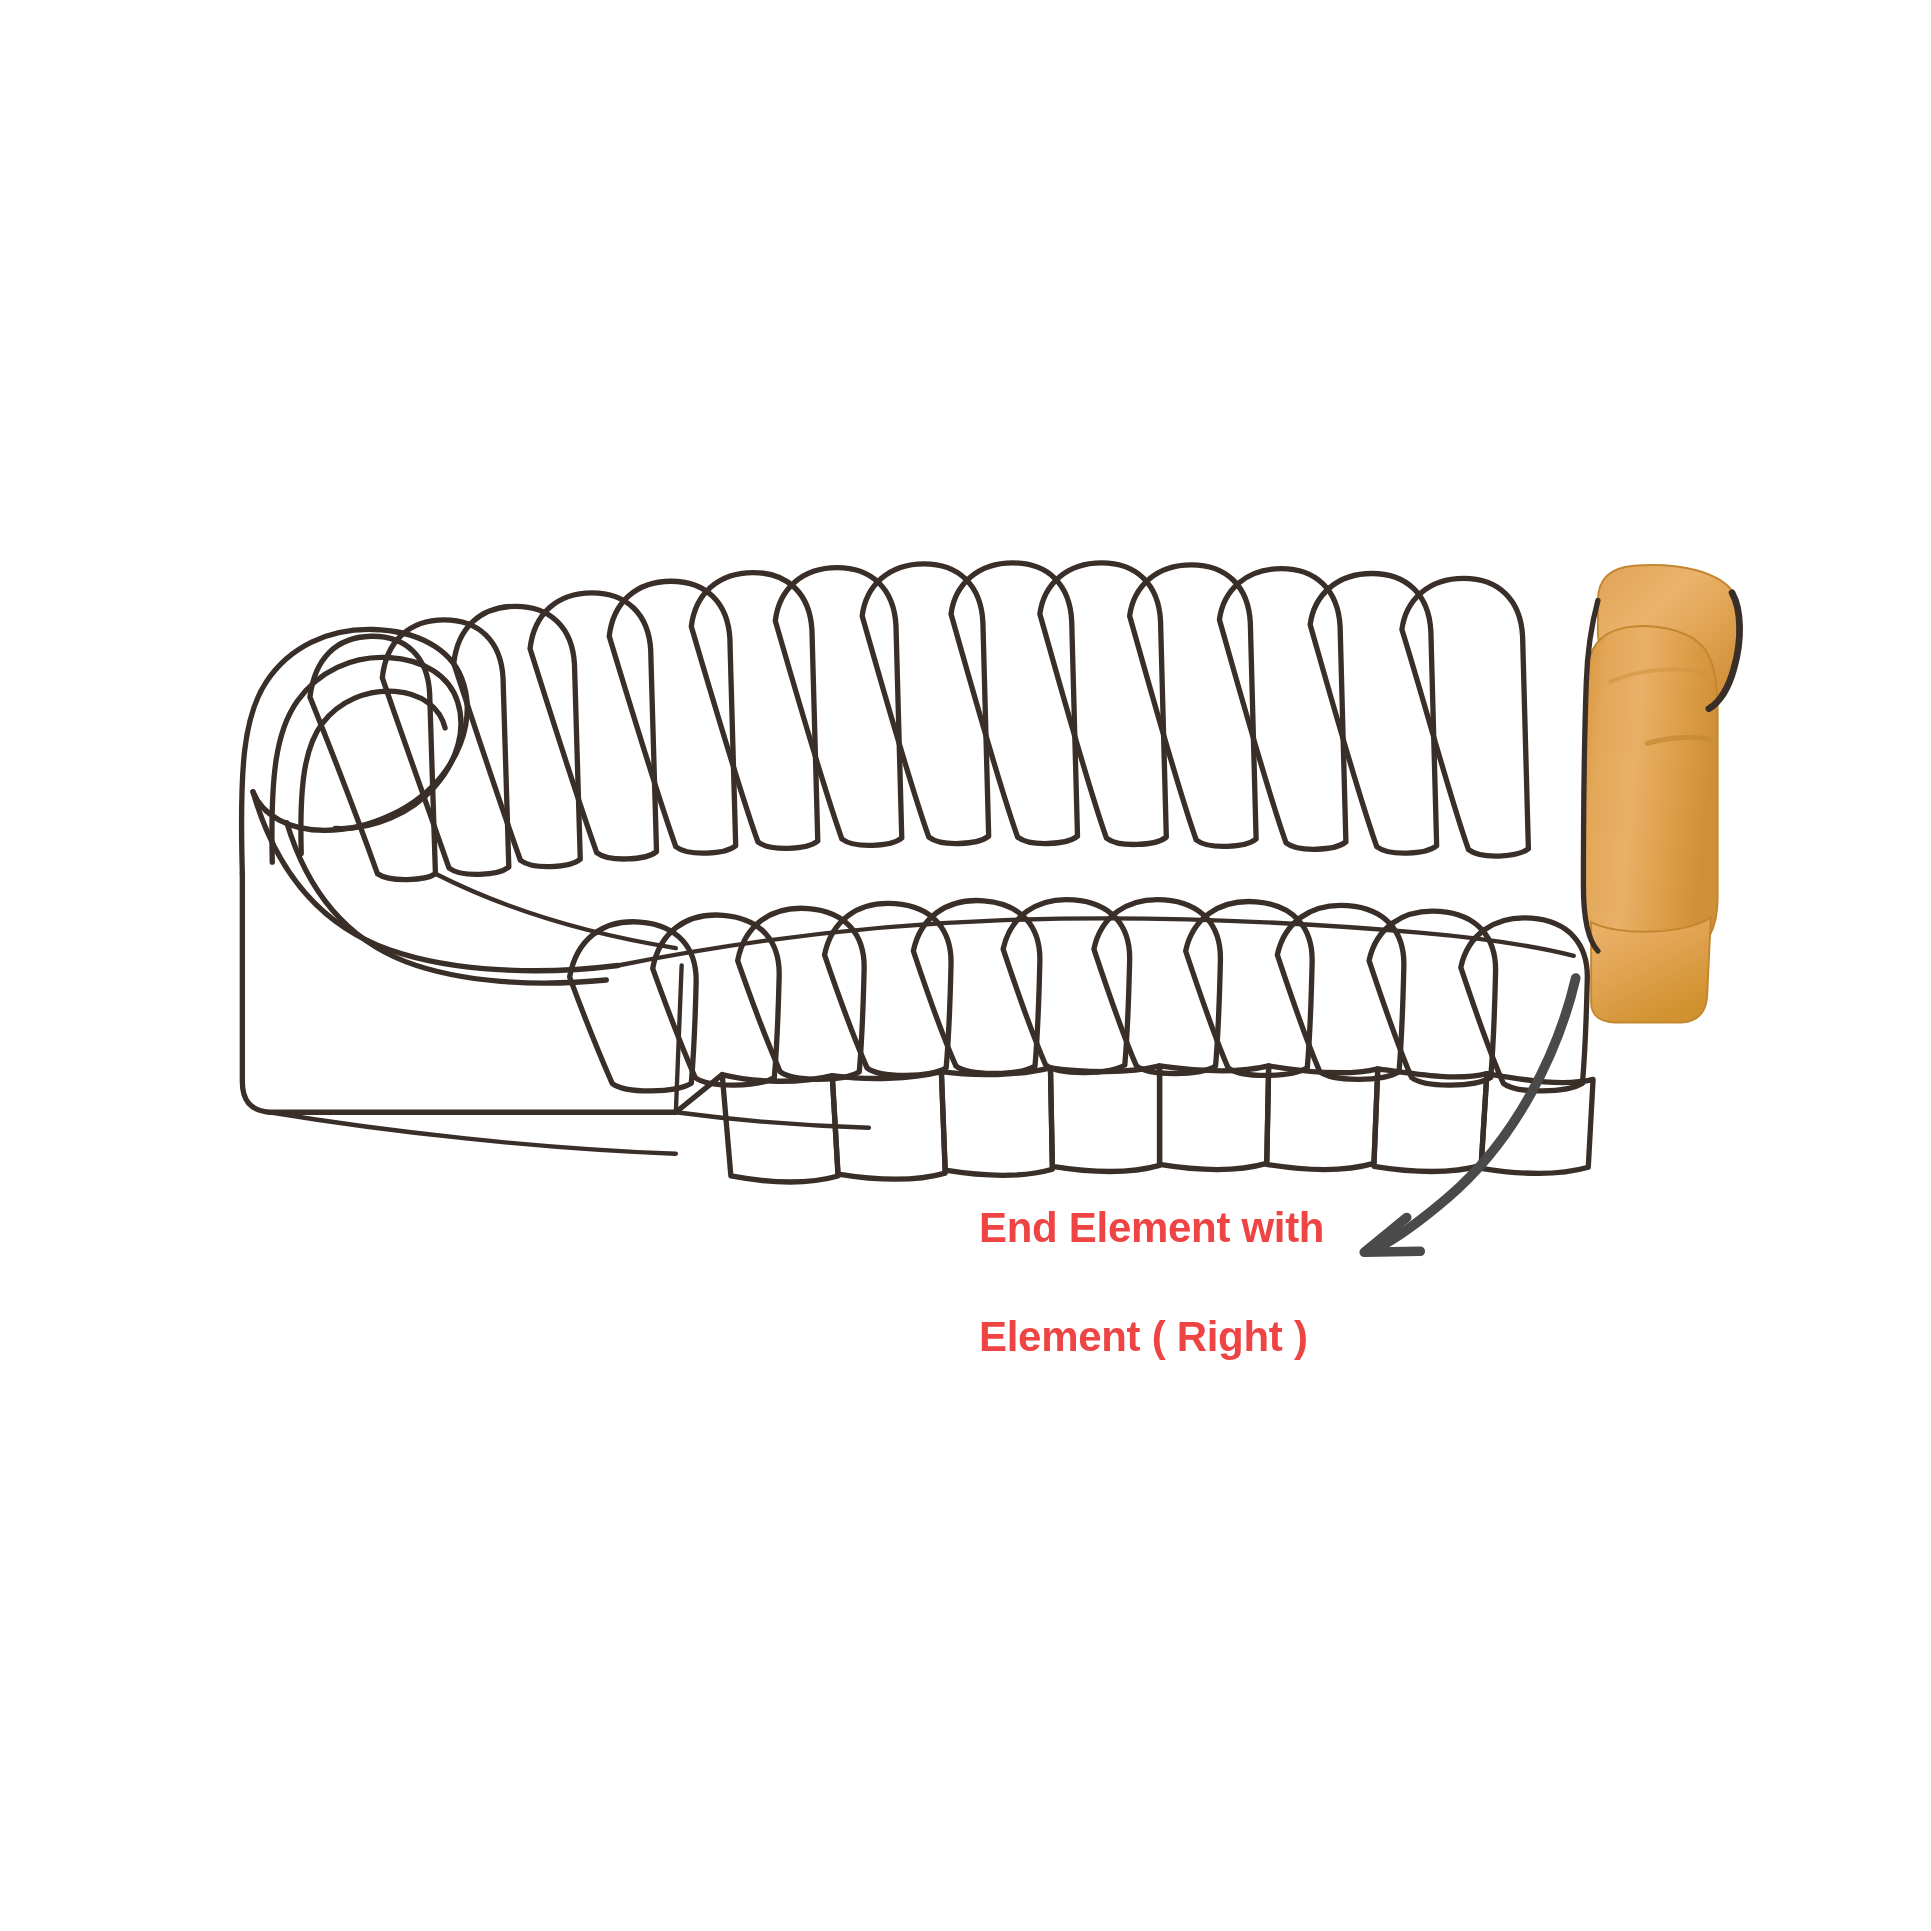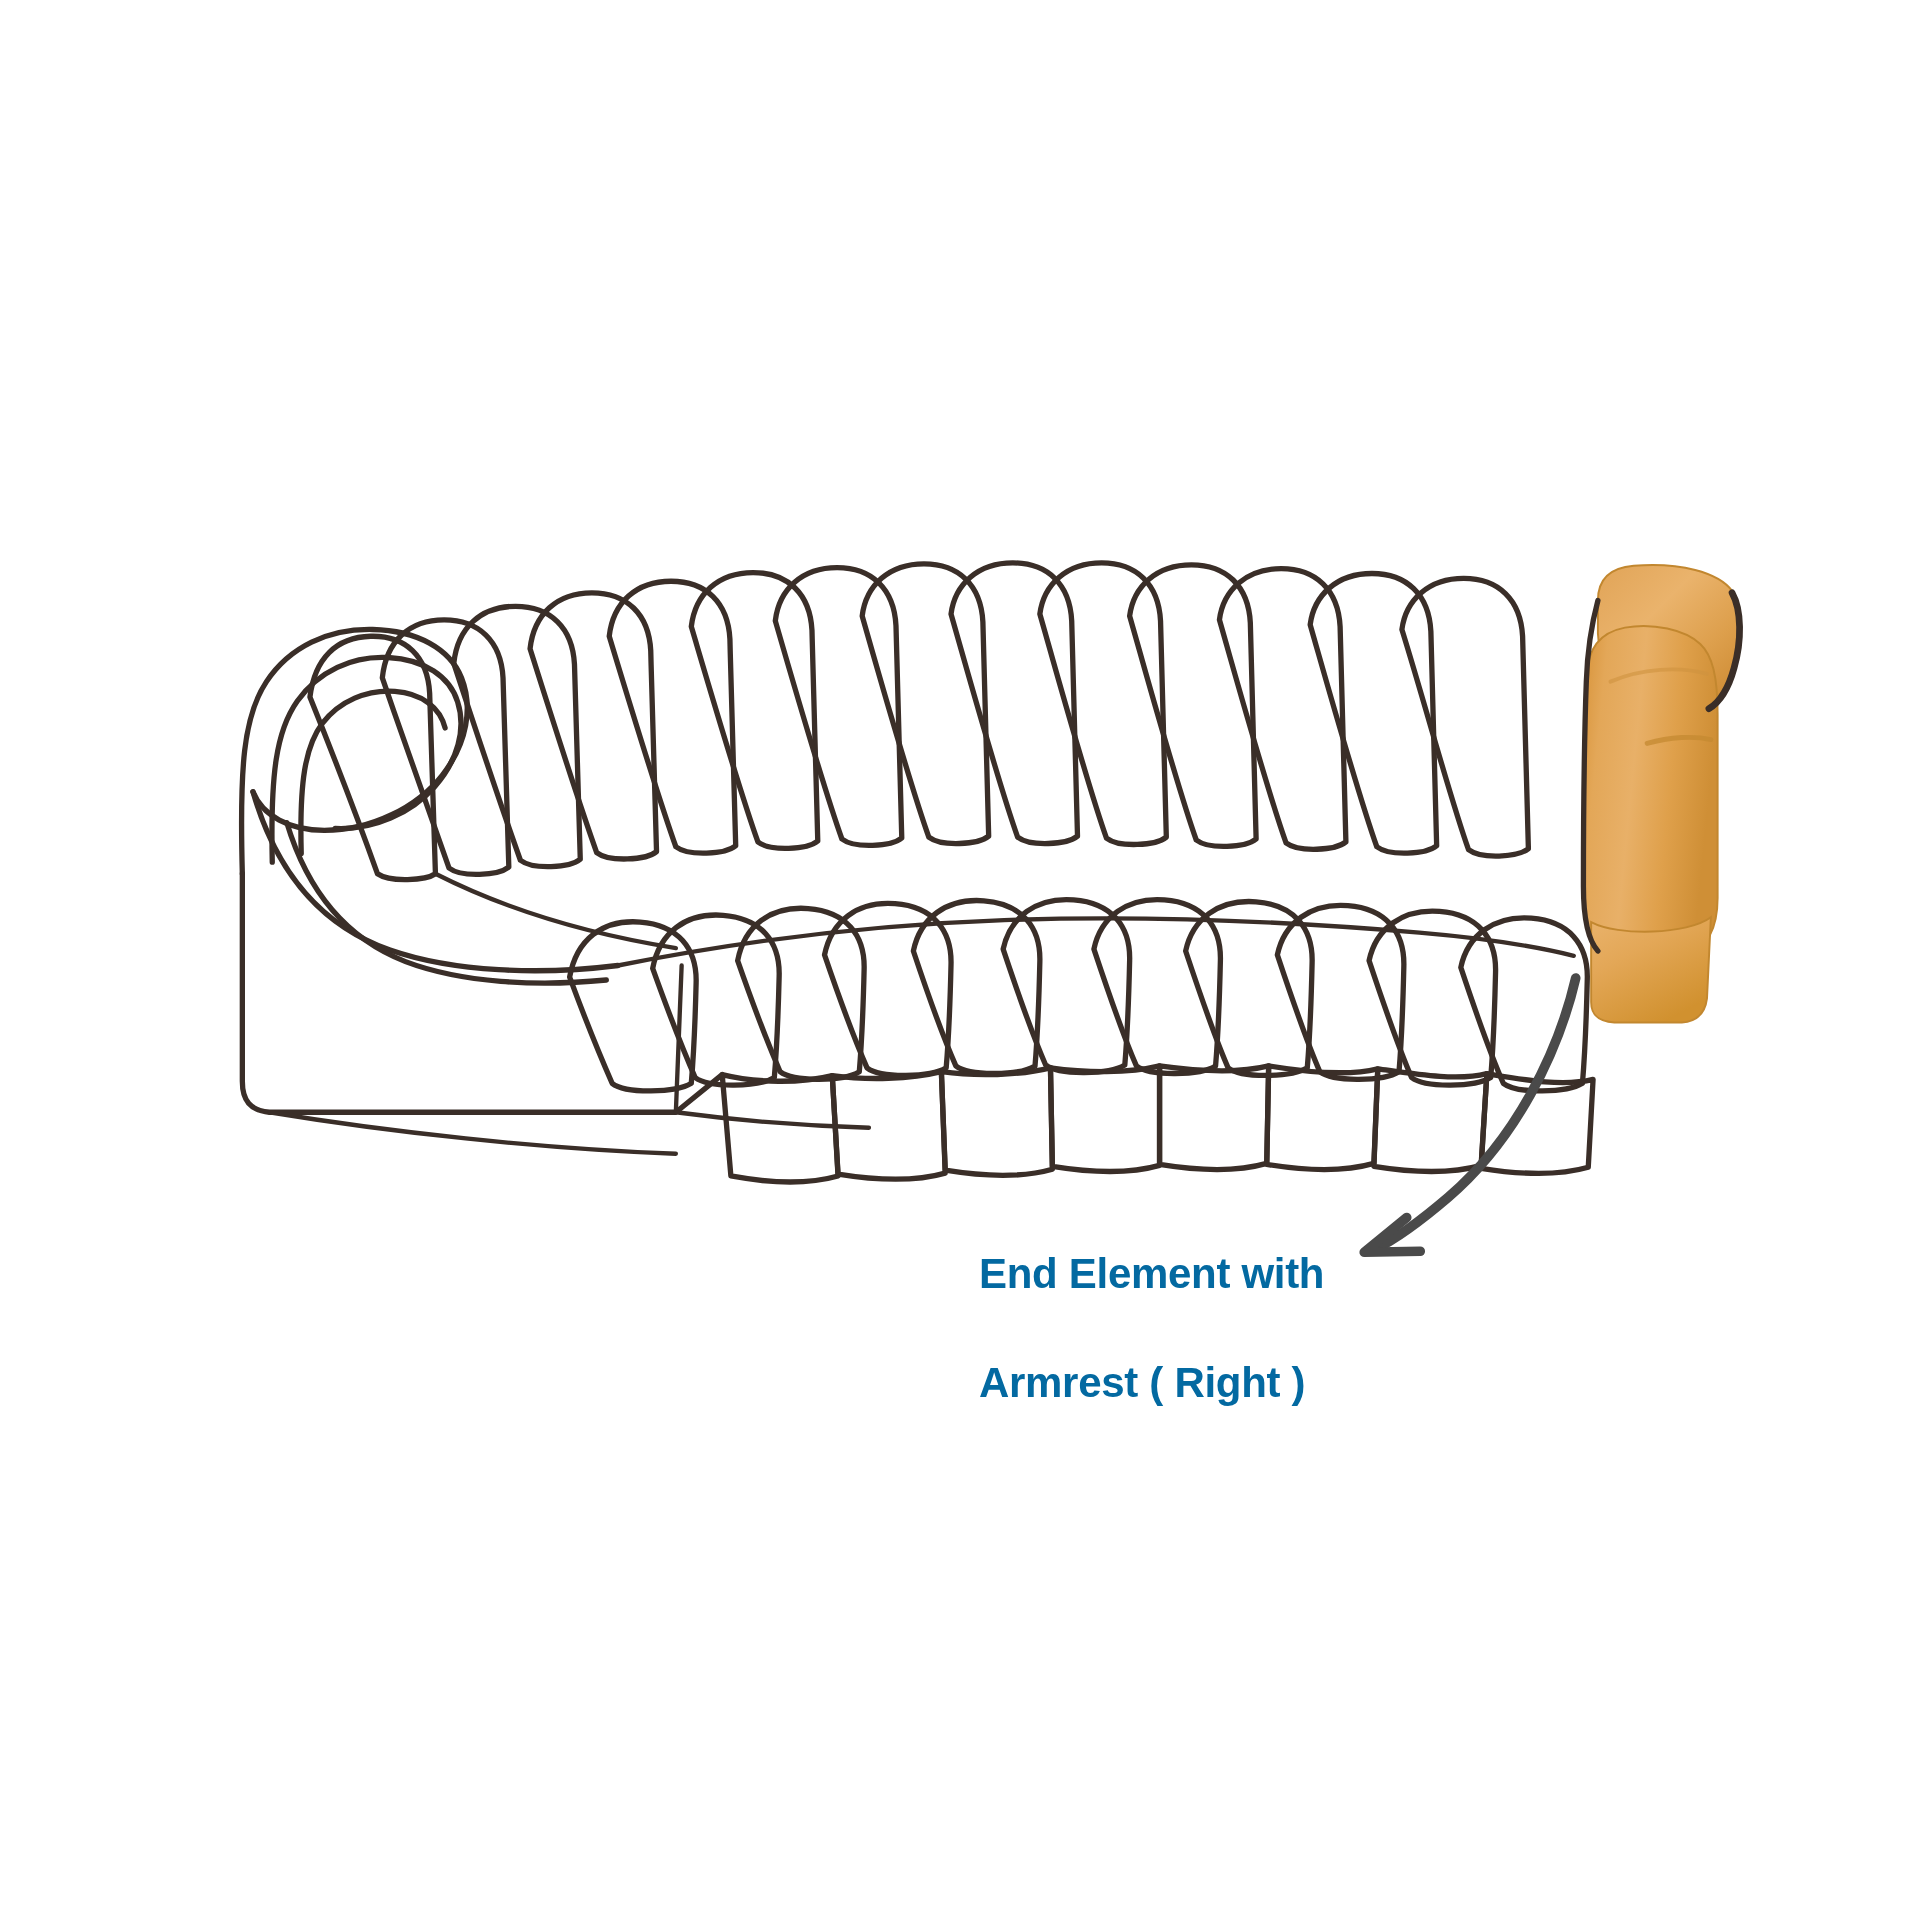--- a/index.html
+++ b/index.html
@@ -24,28 +24,28 @@
     position: absolute;
     left: 0;
     top: 0;
     width: 1931px;
     height: 1931px;
     display: block;
   }
   .annot-text {
     position: absolute;
     left: 979px;
-    top: 1192px;
+    top: 1146px;
     width: 415px;
     font-family: "Liberation Sans", sans-serif;
     font-size: 42px;
     font-weight: bold;
     line-height: 1.30;
     letter-spacing: -0.3px;
-    color: #0369a1;
+    color: #ef4444;
     white-space: pre-line;
     user-select: none;
   }
   .annot-line {
     display: block;
   }
 </style>
 </head>
 <body>
 
@@ -389,17 +389,17 @@
       <path d="M 1632,1013
                C 1614,1090 1570,1180 1500,1240
                C 1472,1264 1448,1282 1424,1294" fill="none" stroke="#4a4a4a" stroke-width="10" stroke-linecap="round"></path>
       <path d="M 1413,1297 L 1457,1261 M 1413,1297 L 1471,1296" fill="none" stroke="#4a4a4a" stroke-width="10" stroke-linecap="round" stroke-linejoin="round"></path>
     </g>
 
   </svg>
 
   <div class="annot-text">
     <span class="annot-line">End Element with</span>
-    <span class="annot-line">Armrest ( Right )</span>
+    <span class="annot-line">Element ( Right )</span>
   </div>
 
 </div>
 
 
 </body></html>

